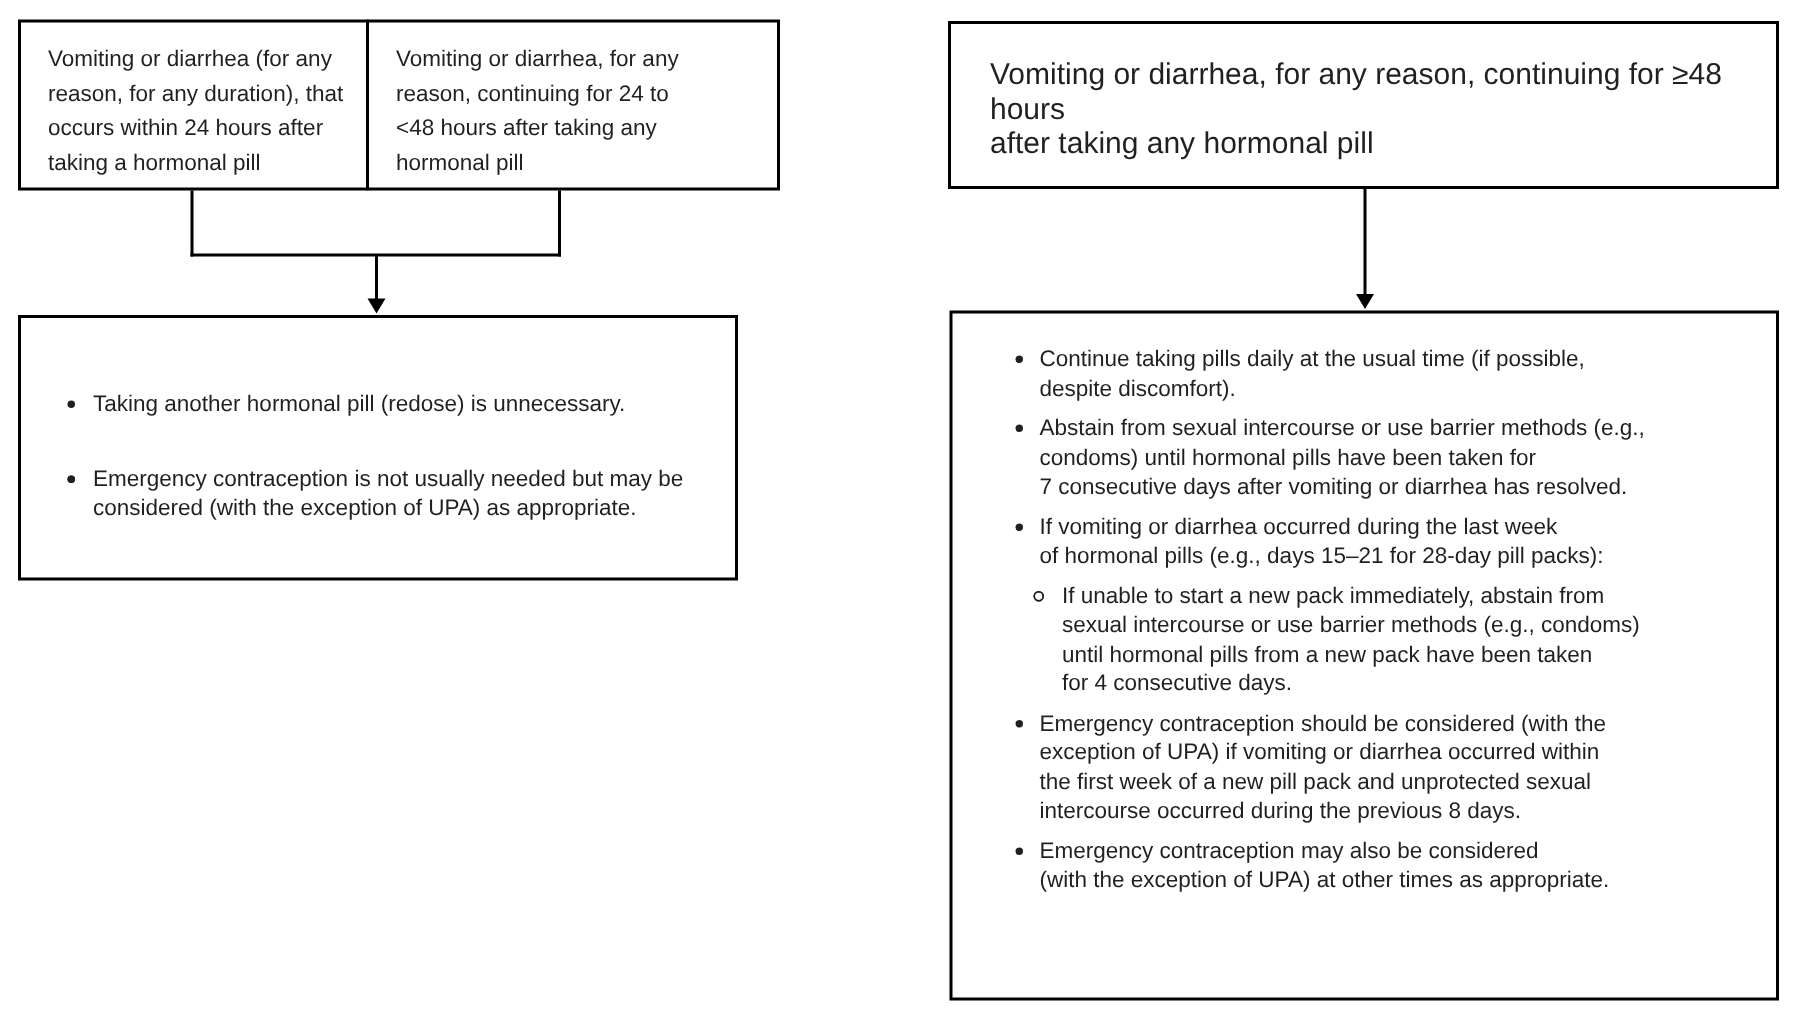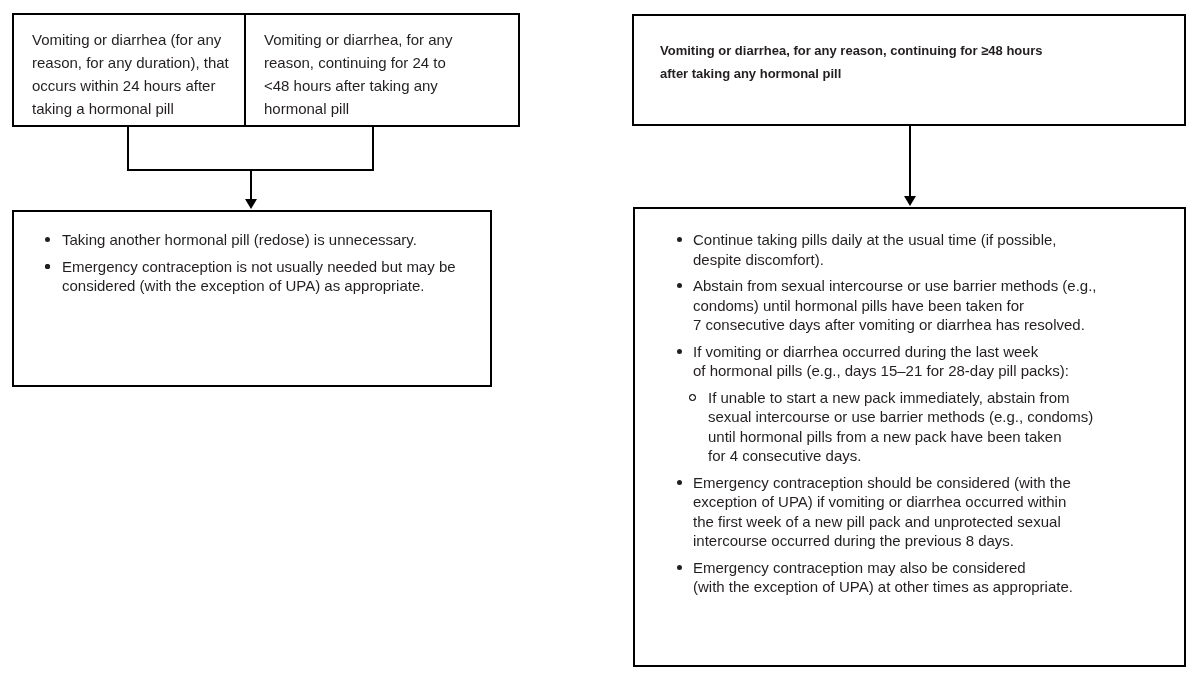--- a/index.html
+++ b/index.html
@@ -26,33 +26,33 @@
   .cond-text {
     white-space: pre-line;
     font-size: 15px;
     line-height: 23px;
   }
   
   .cond-l1 { left: 12px; top: 13px; width: 234px; height: 114px; padding: 13px 6px 0 18px; }
   .cond-l2 { left: 244px; top: 13px; width: 276px; height: 114px; padding: 13px 0 0 18px; }
   
   .cond-r  { left: 632px; top: 14px; width: 554px; height: 112px; padding: 23px 18px 0 26px; }
-  .cond-r .cond-text { font-size: 13px; font-weight: bold; }
+  .cond-r .cond-text { font-size: 20px; }
   
   .out-l { left: 12px; top: 210px; width: 480px; height: 177px; }
   .out-r { left: 633px; top: 207px; width: 553px; height: 460px; }
   ul.bullets {
     list-style: none;
     font-size: 15px;
     line-height: 19.5px;
   }
   .out-l ul.bullets { padding: 18px 8px 0 0; }
   .out-r ul.bullets { padding: 21px 6px 0 0; }
   ul.bullets li { position: relative; white-space: pre-line; margin-bottom: 7px; }
-  .out-l li.level-1 { padding-left: 48px; }
+  .out-l li.level-1 { padding-left: 48px; margin-top: 30px; }
   .out-l li.level-1 > .marker { left: 31px; }
   .out-r li.level-1 { padding-left: 58px; }
   .out-r li.level-1 > .marker { left: 42px; }
   .out-r li.level-2 { padding-left: 73px; }
   .out-r li.level-2 > .marker { left: 54px; }
   .marker { position: absolute; top: 7px; }
   li.level-1 > .marker {
     width: 5px; height: 5px; border-radius: 50%;
     background: var(--text);
   }

